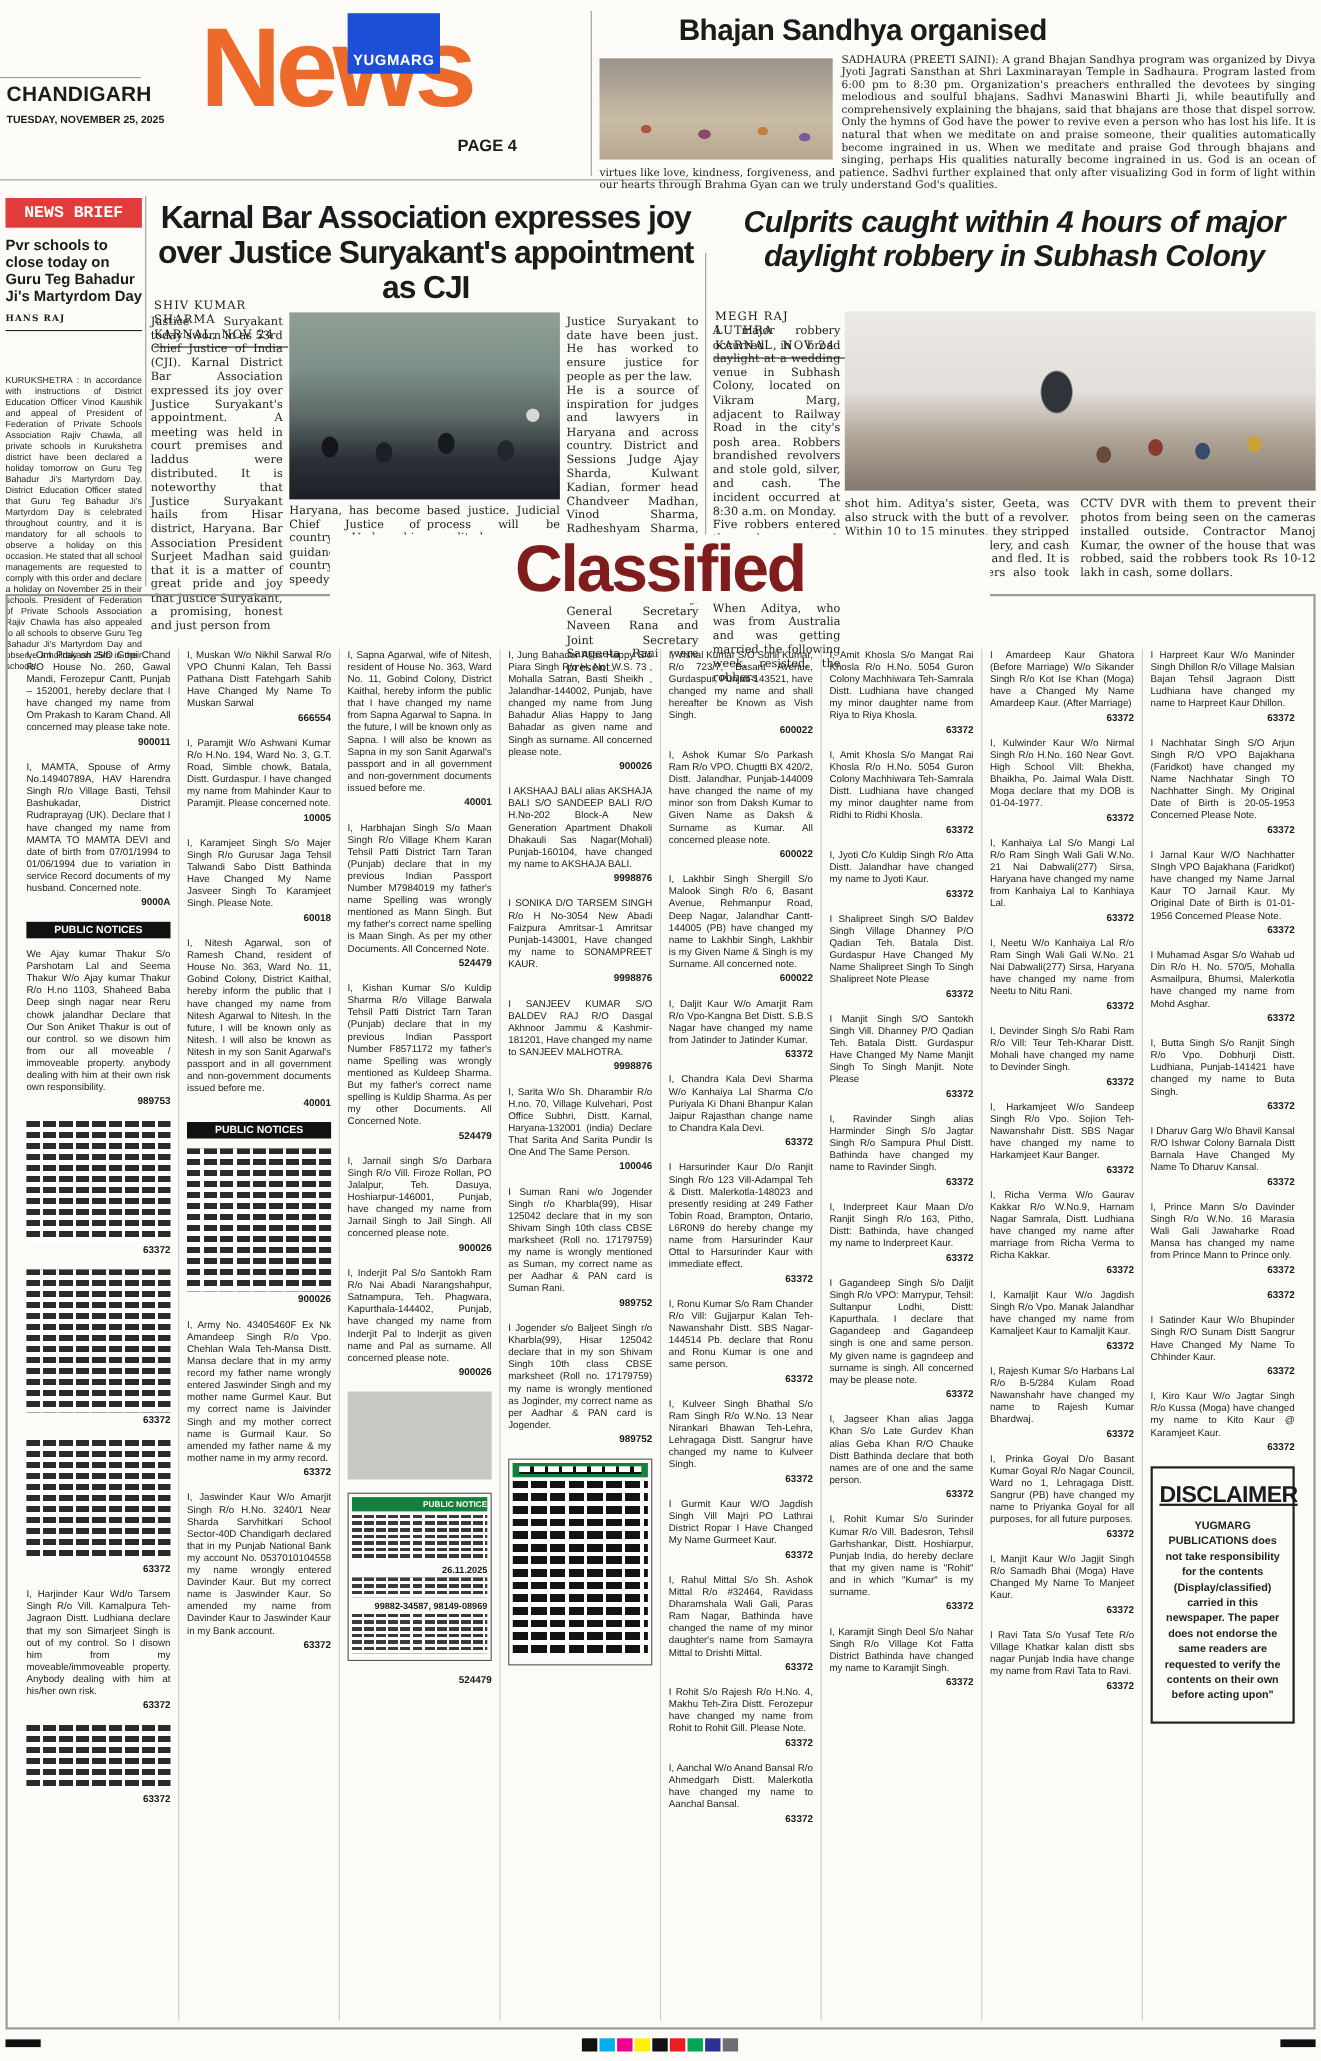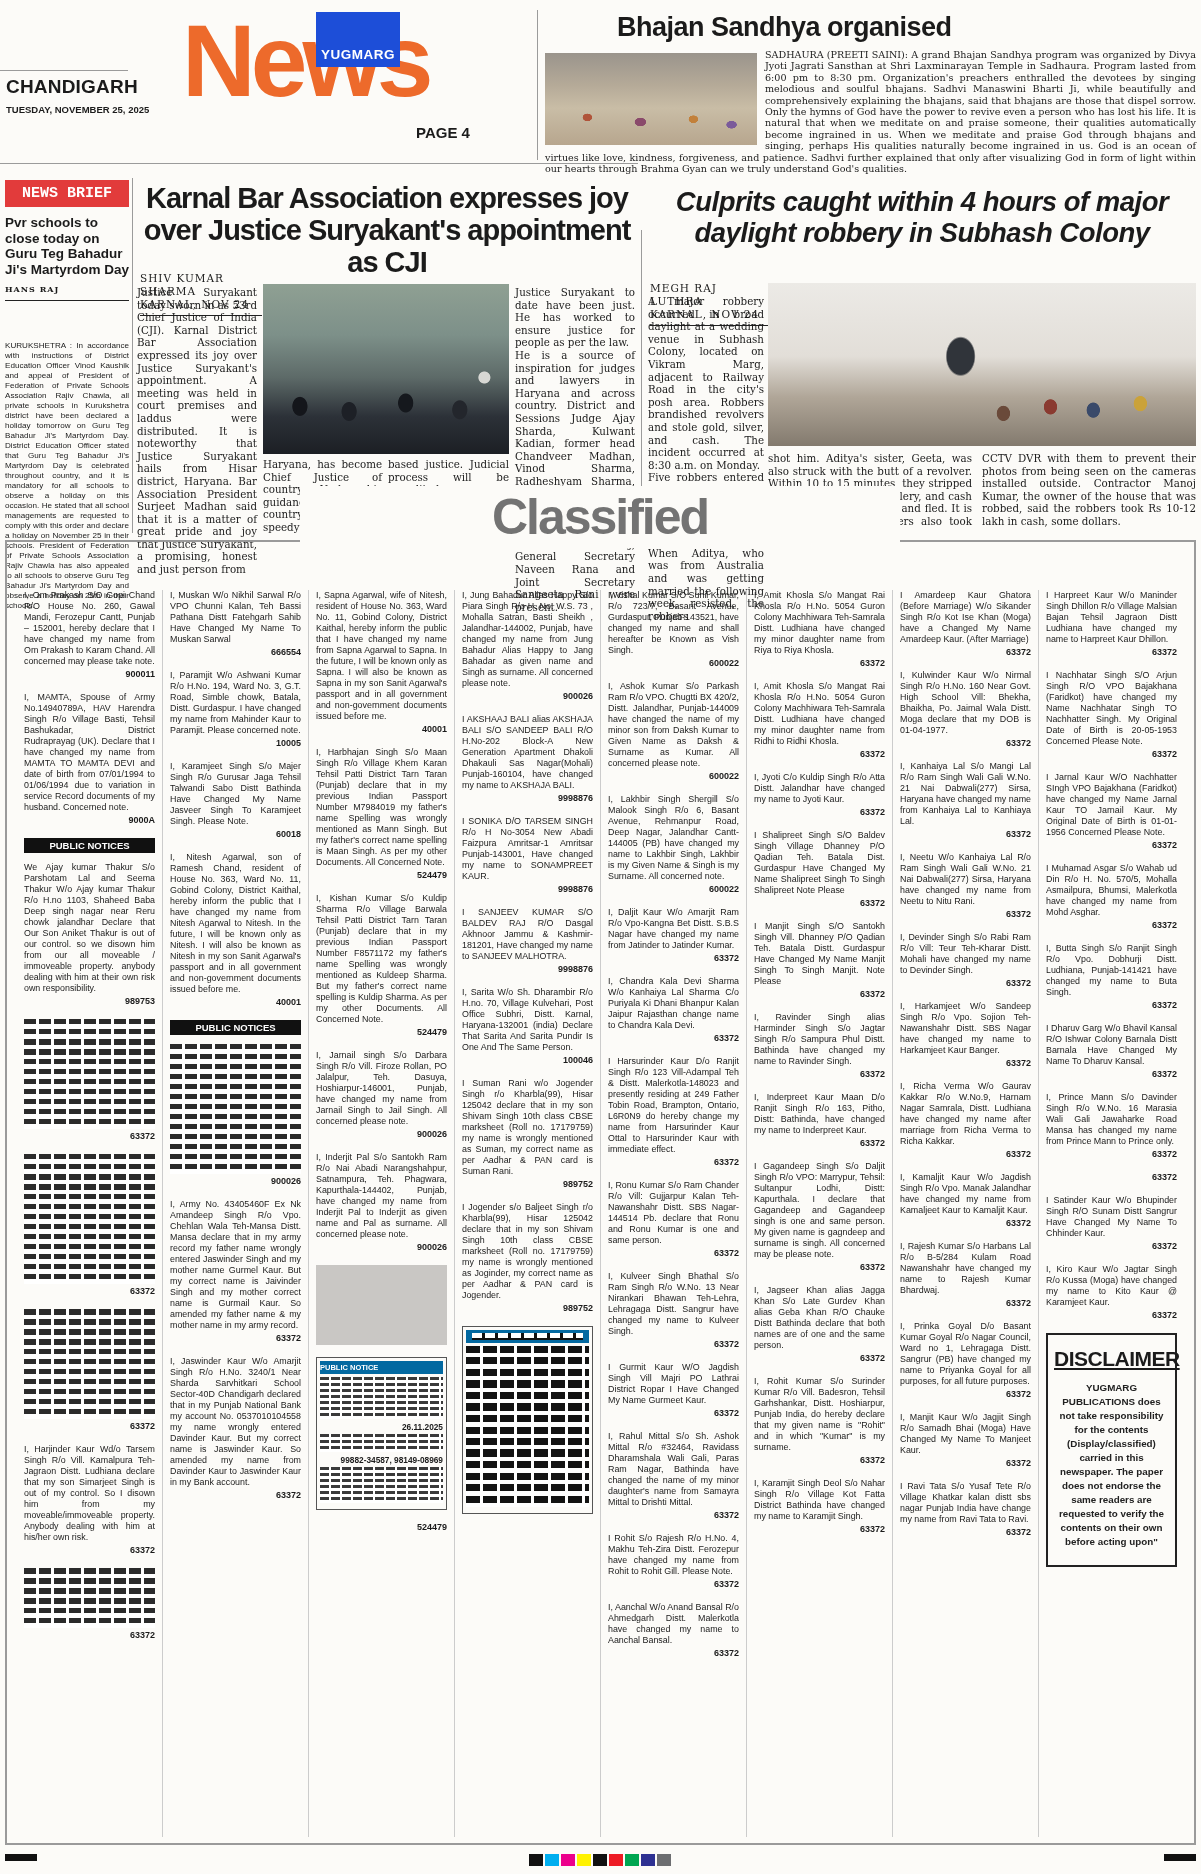--- a/index.html
+++ b/index.html
@@ -71,41 +71,41 @@
         radial-gradient(14px 16px at 55% 80%, #6a4a3a 0 45%, transparent 50%),
         radial-gradient(14px 16px at 66% 76%, #8a3a30 0 45%, transparent 50%),
         radial-gradient(14px 16px at 76% 78%, #3a4a6a 0 45%, transparent 50%),
         radial-gradient(14px 16px at 87% 74%, #caa23a 0 45%, transparent 50%),
         radial-gradient(30px 40px at 45% 45%, #30343a 0 45%, transparent 50%),
         linear-gradient(180deg,#eceae6 0%, #e2ded8 45%, #b0a698 70%, #837a6e 100%); }
   .c-col2 { left:768px; top:452px; width:204px; height:88px; }
   .c-col3 { left:982px; top:452px; width:214px; height:88px; }
 
   
-  .cl-title { left:300px; top:486px; width:600px; text-align:center; font-size:50px;
-              font-weight:800; letter-spacing:-2px; color:#737373; background:#fcfbf8;
+  .cl-title { left:300px; top:486px; width:600px; text-align:center; font-size:60px;
+              font-weight:800; letter-spacing:-2px; color:#7f1d1d; background:#fcfbf8;
               line-height:62px; z-index:3; }
   .cl-box { left:5px; top:540px; width:1191px; height:1305px; border:2px solid #9a9a9a; }
   .cl-cols { position:absolute; left:10px; right:10px; top:48px; bottom:6px; display:flex; }
   .cl-col { flex:1 1 0; overflow:hidden; padding:0 7px; }
   .cl-col + .cl-col { border-left:1px solid #cccccc; }
   .ad { font-size:8.9px; line-height:11px; text-align:justify; margin-bottom:12px; }
   .ad-code { text-align:right; font-weight:bold; font-size:9px; margin-top:2px; }
   .sec-head { background:#111; color:#fff; font-weight:bold; font-size:9.5px;
               text-align:center; padding:2px 0; margin-bottom:9px; }
   .greek { background:
       repeating-linear-gradient(90deg, transparent 0 12px, #fff 12px 15px),
       repeating-linear-gradient(180deg, #2b2b2b 0 5.5px, #fff 5.5px 10px); }
   .greek-bold { background:
       repeating-linear-gradient(90deg, transparent 0 14px, #fff 14px 17px),
       repeating-linear-gradient(180deg, #131313 0 7px, #fff 7px 11.5px); }
   .img-ph { background:#c9c7c4; margin-bottom:12px; }
   .nbox { border:1px solid #555; padding:3px; margin-bottom:12px; }
-  .nbox .nb-head { background:#0369a1; color:#fff; font-size:7.5px; font-weight:bold;
-                   text-align:left; padding:2px 0; margin-bottom:3px; }
+  .nbox .nb-head { background:#15803d; color:#fff; font-size:7.5px; font-weight:bold;
+                   text-align:right; padding:2px 0; margin-bottom:3px; }
   .nbox .nb-head .greek-inv { height:7px; margin:1px 6px; background:
       repeating-linear-gradient(90deg, transparent 0 10px, #111 10px 13px),
       repeating-linear-gradient(180deg, #fff 0 5px, #111 5px 7px); }
   .nb-greek { margin-bottom:3px; background:
       repeating-linear-gradient(90deg, transparent 0 9px, #fff 9px 11px),
       repeating-linear-gradient(180deg, #3a3a3a 0 3.4px, #fff 3.4px 6px); }
   .nb-line { font-size:8.3px; font-weight:bold; text-align:right; margin:2px 0; }
   .disclaimer { border:2px solid #222; padding:12px 6px 16px; text-align:center; margin-top:6px; }
   .disclaimer .d-title { font-size:21px; font-weight:800; text-decoration:underline;
                          margin-bottom:10px; letter-spacing:-.5px; }

